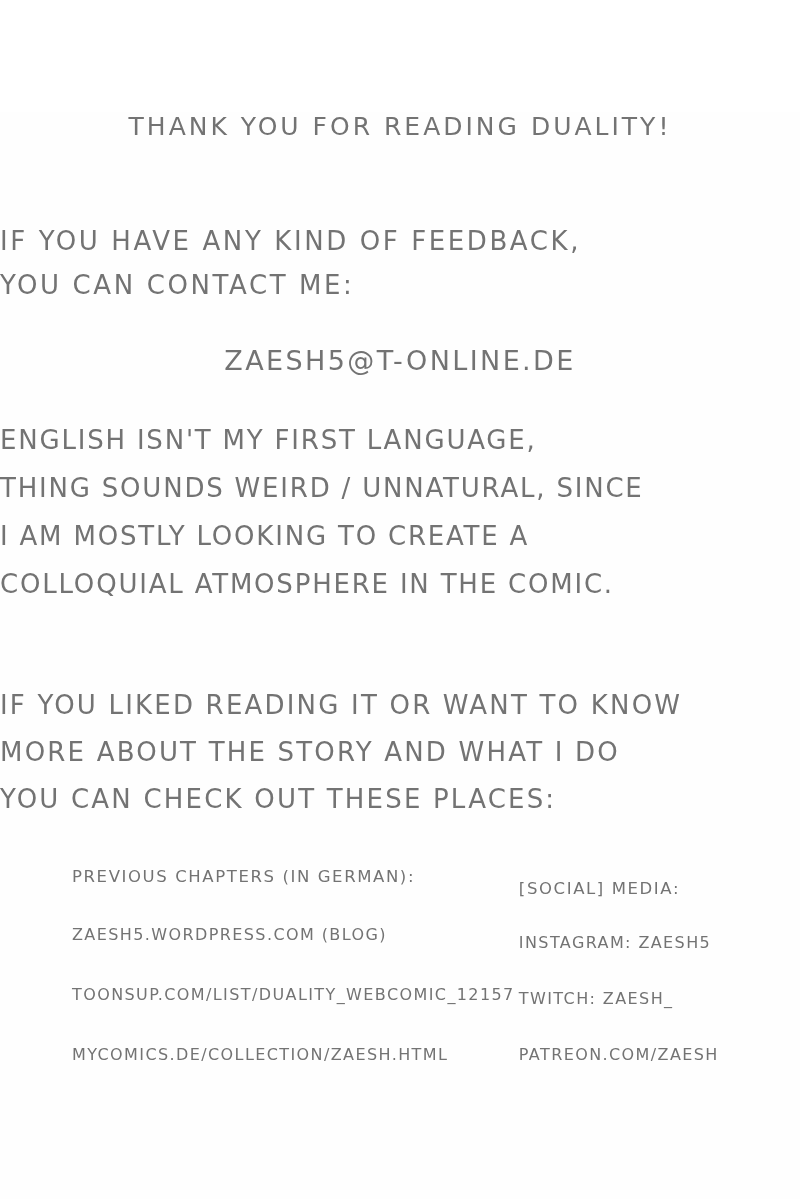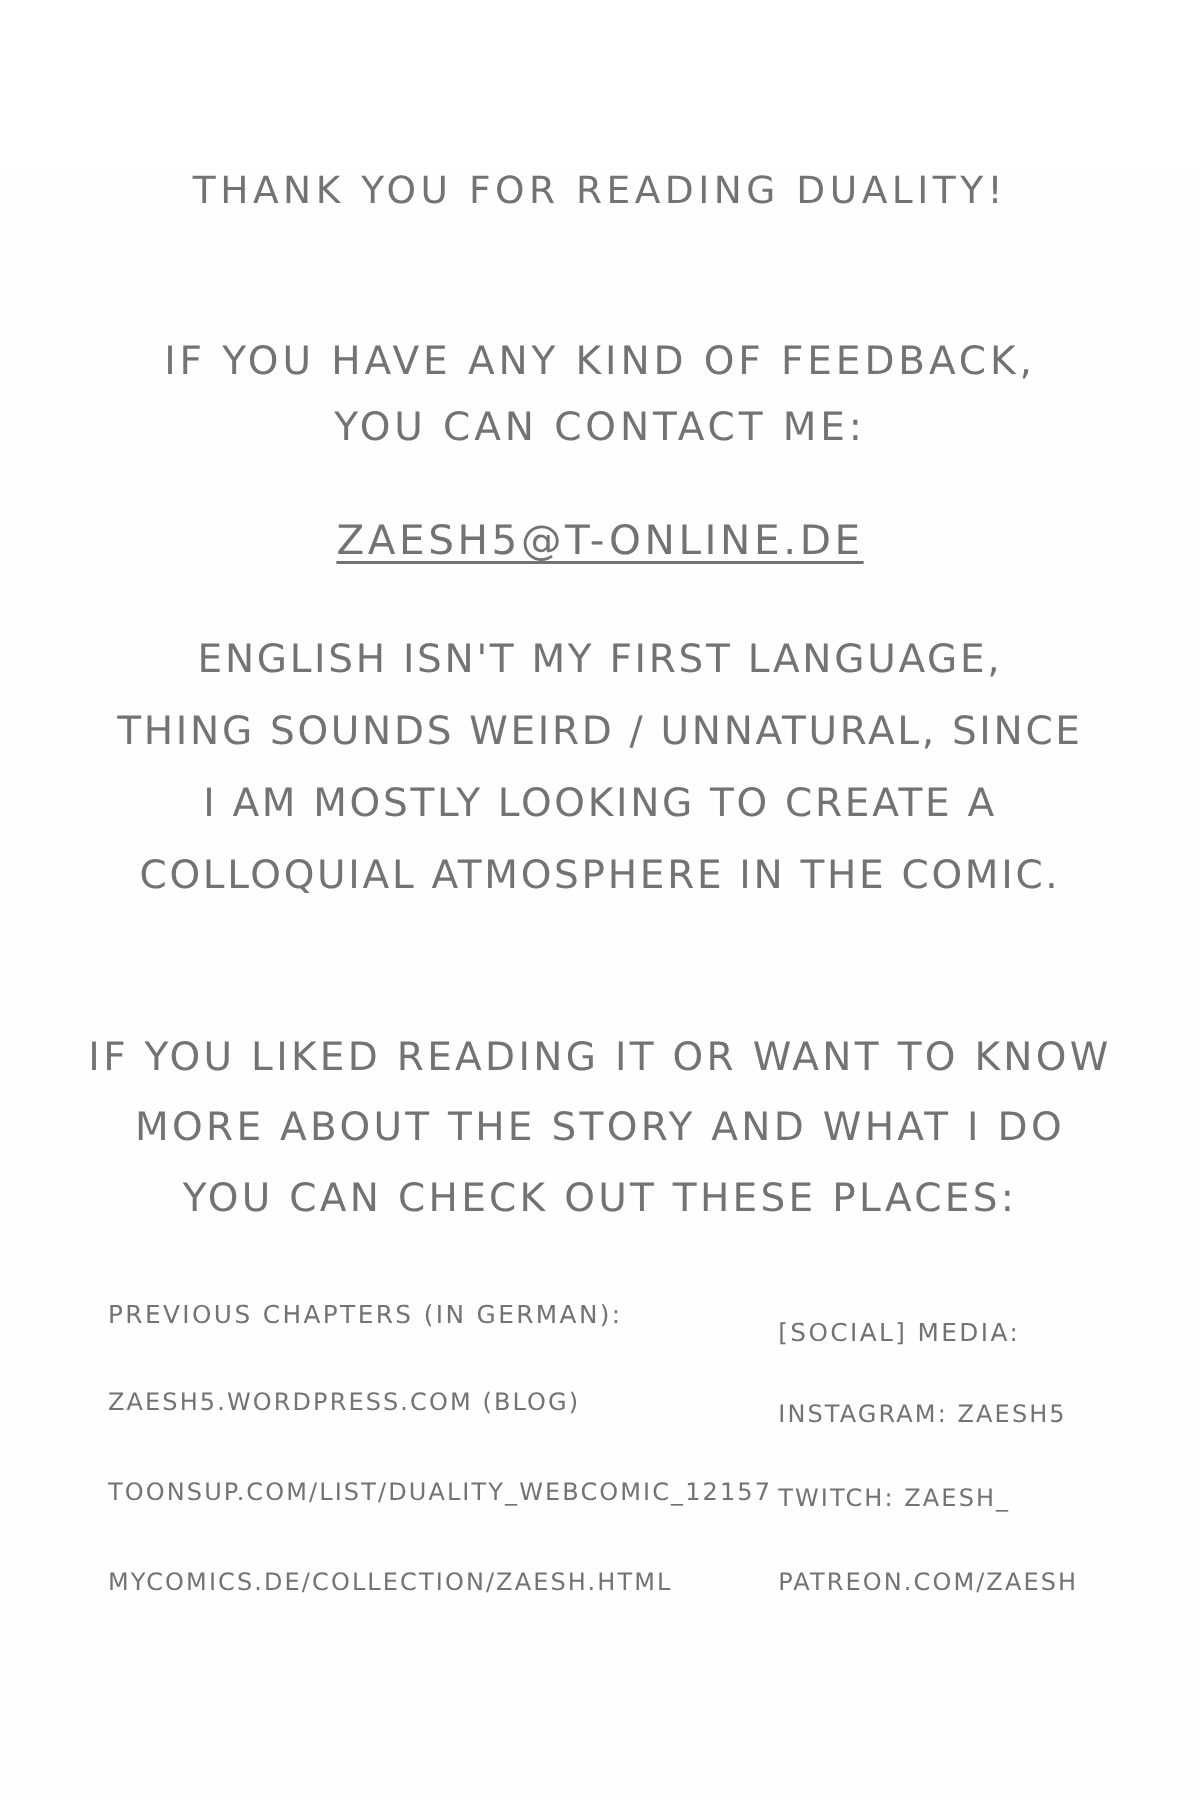--- a/index.html
+++ b/index.html
@@ -32,50 +32,47 @@
   }
 
   .title {
     text-align: center;
     font-size: 25px;
     letter-spacing: 3px;
     margin-top: 112px;
   }
 
   .feedback-block {
-    text-align: center;
     font-size: 26px;
     line-height: 44px;
     letter-spacing: 2.6px;
     margin-top: 78px;
   }
 
   .email {
     text-align: center;
     font-size: 27px;
     letter-spacing: 2.4px;
     margin-top: 38px;
-    text-decoration: underline;
     text-underline-offset: 5px;
     text-decoration-thickness: 2px;
   }
 
   .lang-block {
-    text-align: center;
+    text-align: left;
     font-size: 26px;
     line-height: 48px;
     letter-spacing: 1.8px;
     margin-top: 40px;
   }
   .lang-block div {
     white-space: nowrap;
   }
 
   .invite-block {
-    text-align: center;
     font-size: 26px;
     line-height: 47px;
     letter-spacing: 2.2px;
     margin-top: 74px;
   }
 
   .links {
     display: flex;
     justify-content: space-between;
     margin-top: 44px;

